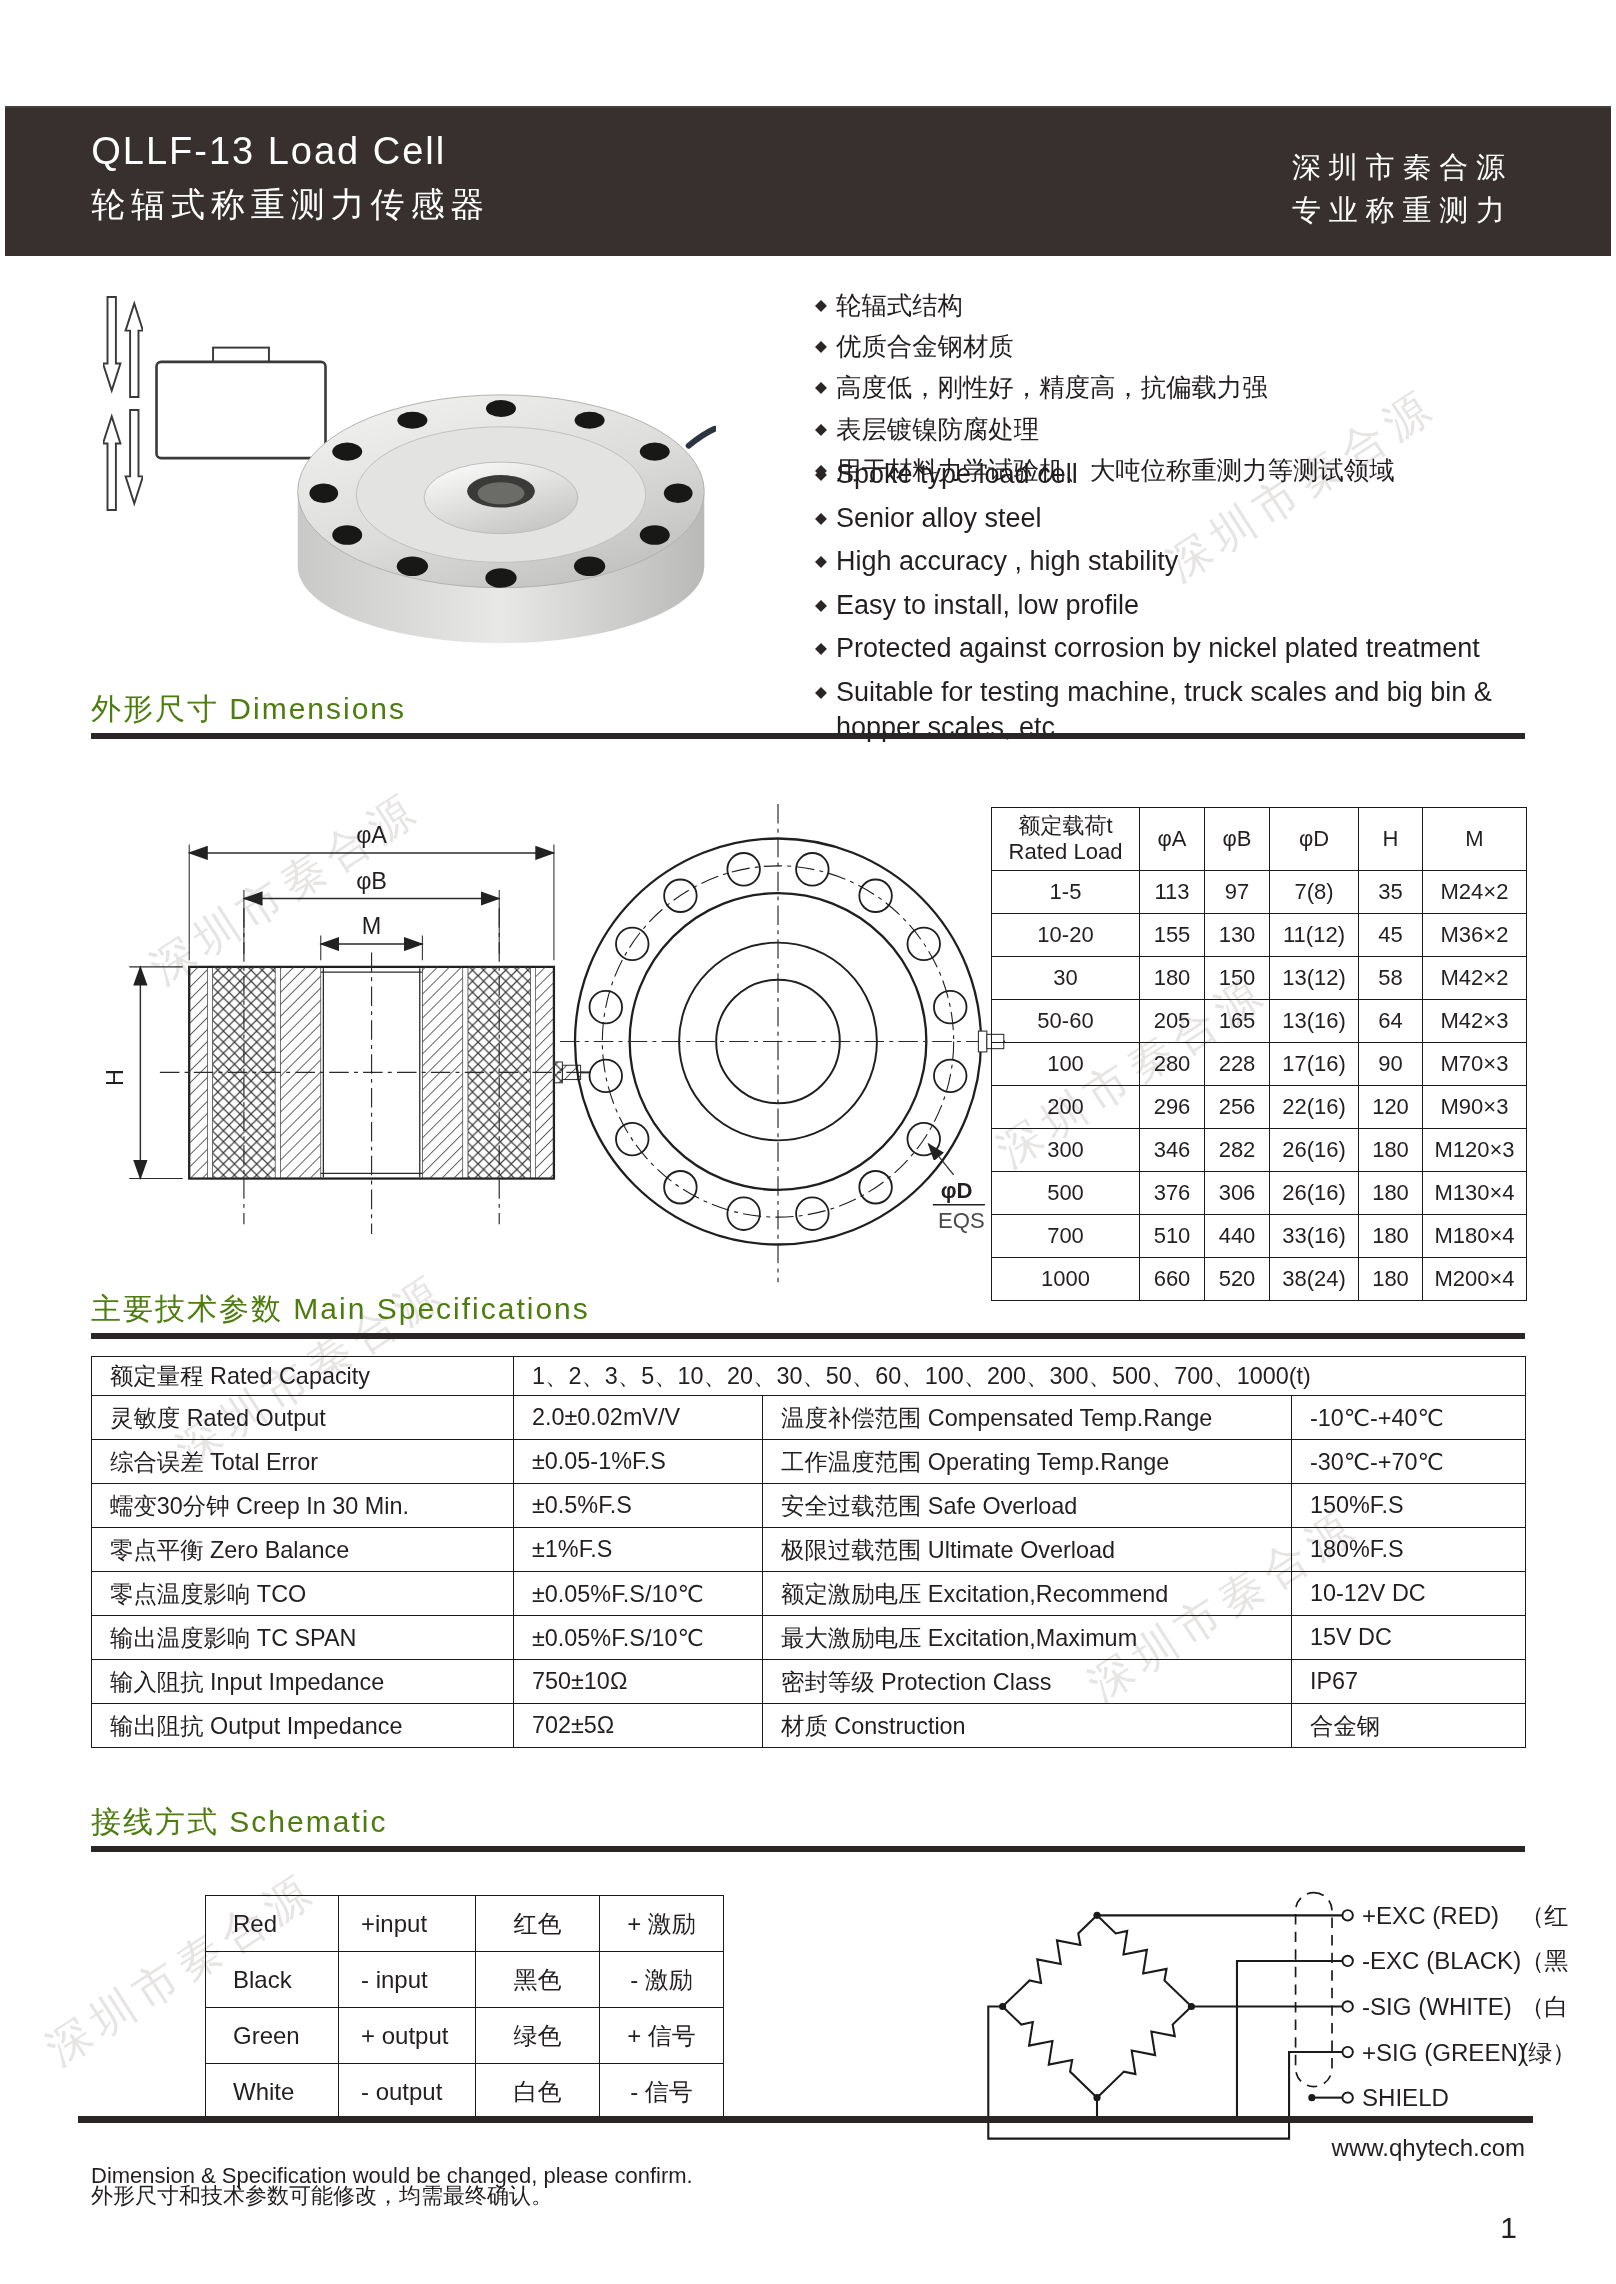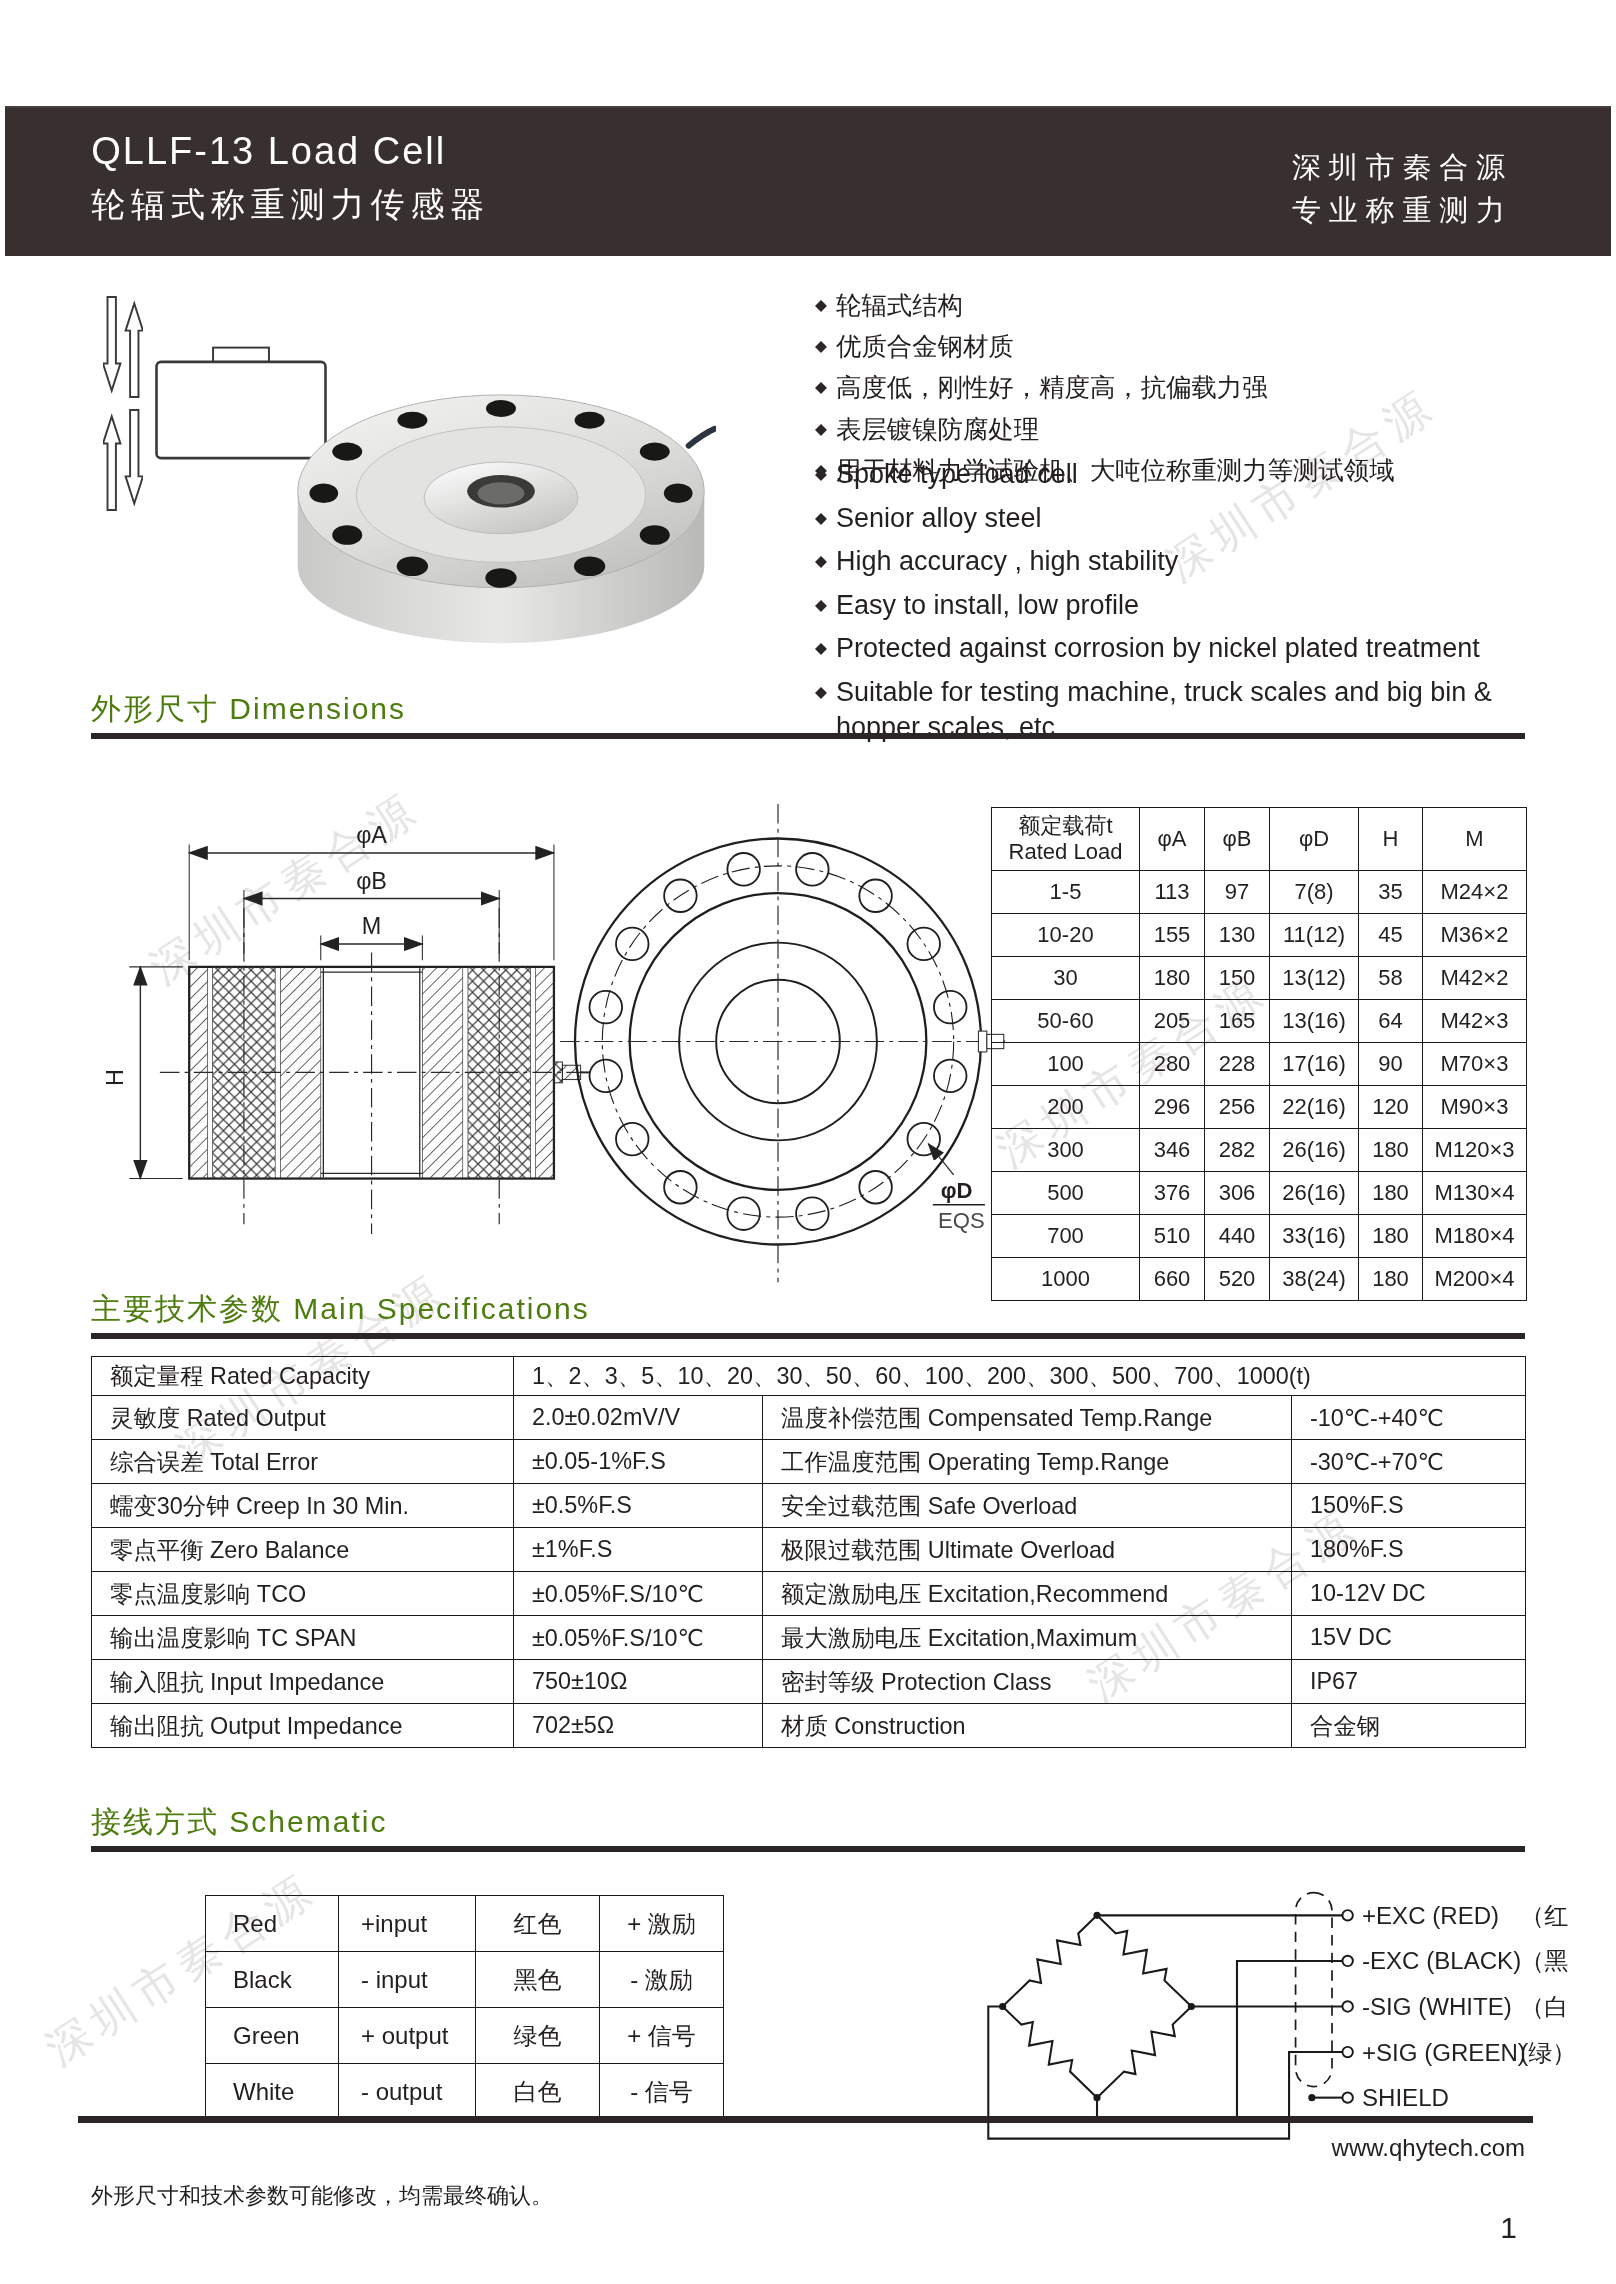--- a/index.html
+++ b/index.html
@@ -534,17 +534,18 @@
       <text x="662" y="238">-SIG (WHITE)</text>
       <text x="905" y="238">（白）</text>
       <text x="662" y="308">+SIG (GREEN)</text>
       <text x="905" y="308">(绿）</text>
       <text x="662" y="378">SHIELD</text>
     </g>
   </svg>
 
   <div class="foot-rule"></div>
   <div class="foot-note" style="top:2133px;margin-top:48px;">外形尺寸和技术参数可能修改，均需最终确认。</div>
+  <div class="foot-note" style="top:2163px;">Dimension &amp; Specification would be changed, please confirm.</div>
   <div class="foot-site">www.qhytech.com</div>
   <div class="page-num">1</div>
 
 </div>
 
 
 </body></html>

